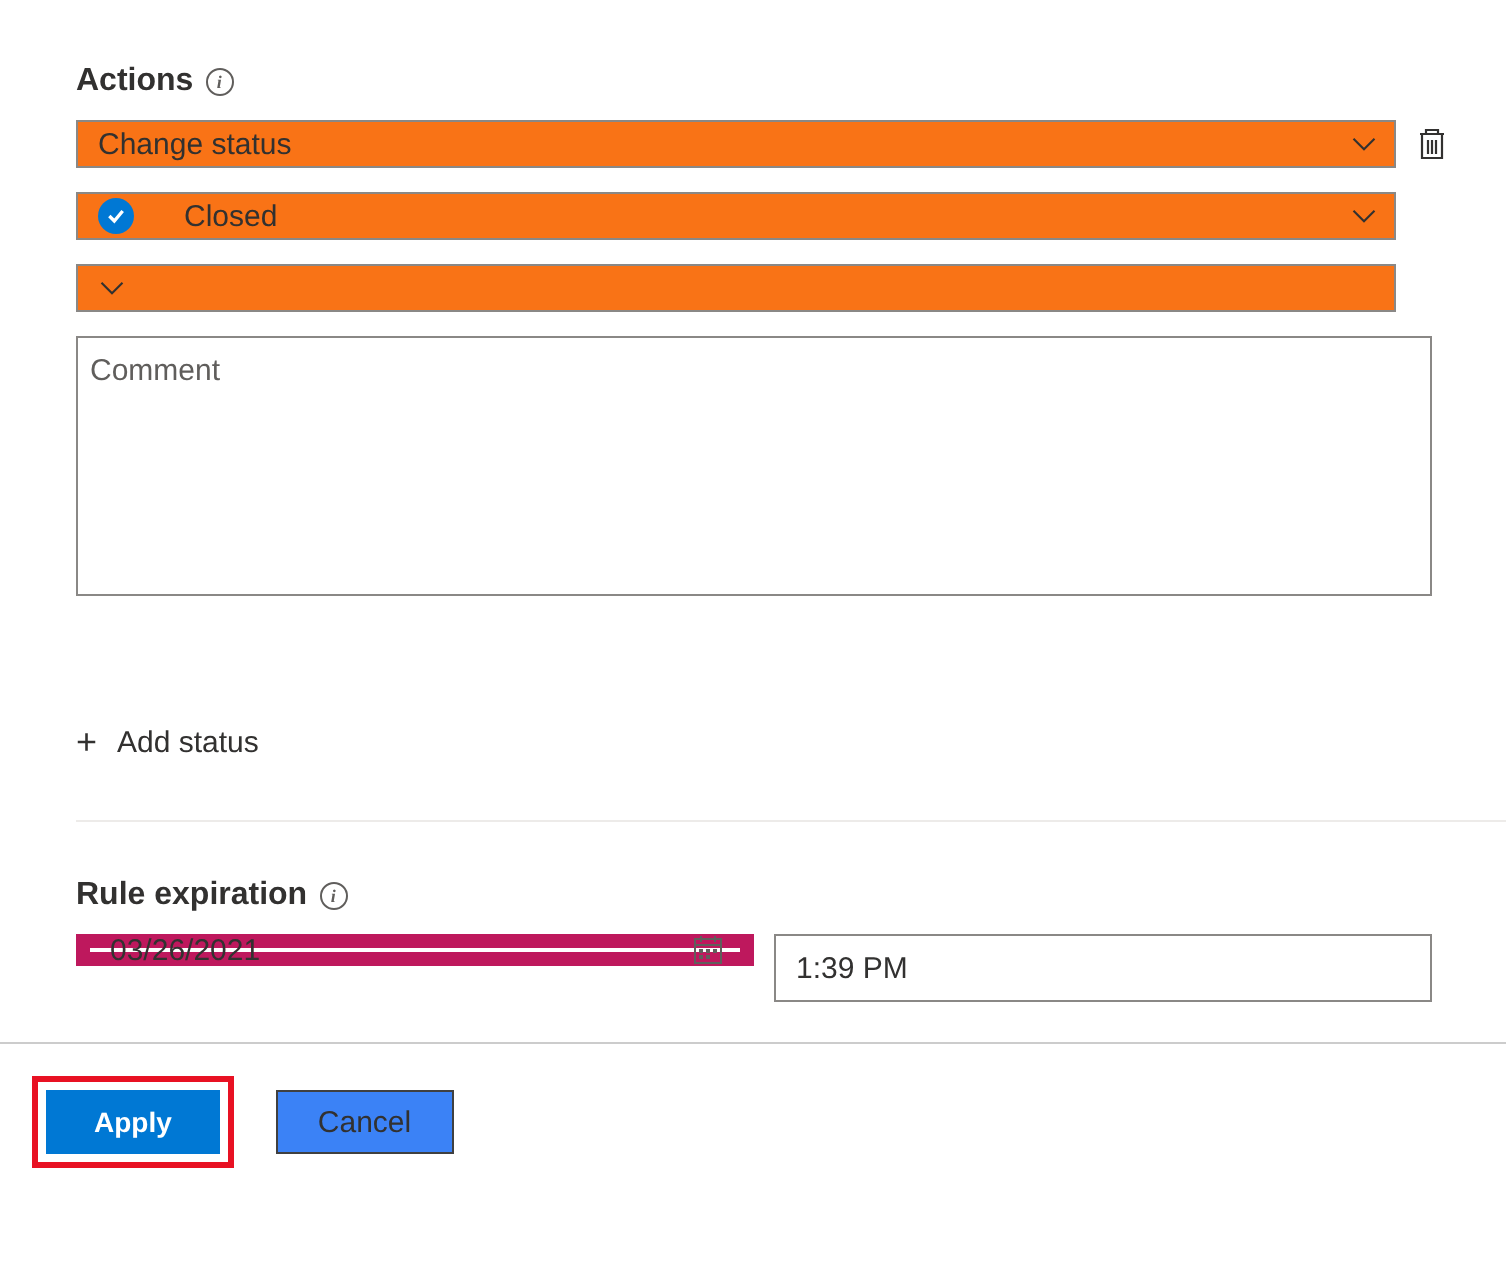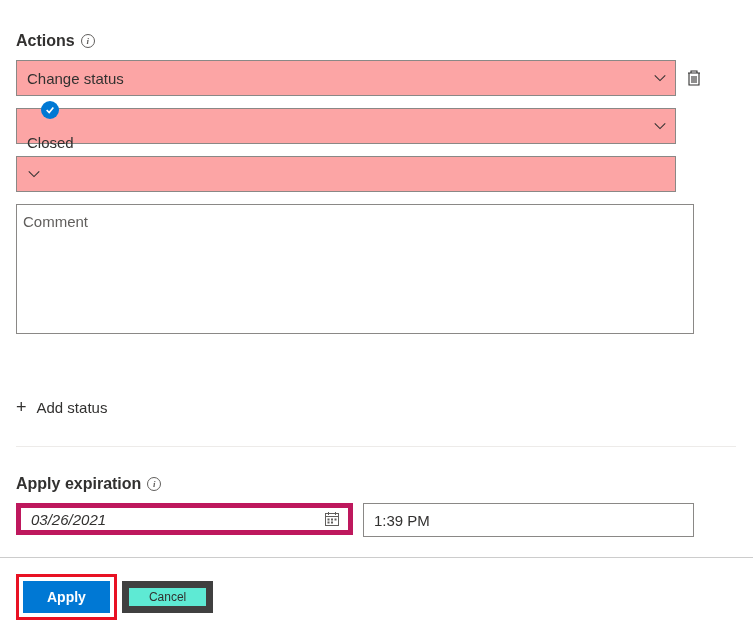--- a/index.html
+++ b/index.html
@@ -38,36 +38,35 @@
       font-family: Georgia, serif;
     }
     .row {
       display: flex;
       align-items: center;
       gap: 8px;
       margin-bottom: 12px;
     }
     .dropdown {
       flex: 1;
-      height: 36px;
+      height: 24px;
       border: 1px solid #8a8886;
-      background: #fca5a5;
+      background: #f97316;
       display: flex;
       align-items: center;
       justify-content: space-between;
       padding: 0 8px 0 10px;
       cursor: pointer;
       font-size: 15px;
       color: #323130;
     }
     .dropdown-inner {
       display: flex;
       align-items: center;
-      gap: 15px;
-      flex-direction: column;
+      gap: 25px;
     }
     .chevron {
       width: 14px;
       height: 14px;
       flex-shrink: 0;
     }
     .check-circle {
       width: 18px;
       height: 18px;
       border-radius: 50%;
@@ -124,29 +123,28 @@
       margin-bottom: 28px;
       width: 720px;
     }
     .date-row {
       display: flex;
       gap: 10px;
       width: 678px;
     }
     .date-input {
       flex: 1;
-      height: 32px;
-      border: 5px solid #be185d;
+      height: 16px;
+      border: 7px solid #be185d;
       display: flex;
       align-items: center;
       justify-content: space-between;
       padding: 0 8px 0 10px;
       font-size: 15px;
       cursor: pointer;
-      font-style: italic;
     }
     .time-input {
       flex: 1;
       height: 32px;
       border: 1px solid #8a8886;
       padding: 16px 10px;
       font-size: 15px;
       display: flex;
       align-items: center;
       cursor: text;
@@ -160,50 +158,51 @@
       border: none;
       border-top: 1px solid #cccccc;
       margin-top: 20px;
       margin-left: -16px;
       margin-right: -16px;
       margin-bottom: 16px;
     }
     .footer {
       display: flex;
       align-items: center;
-      gap: 5px;
+      gap: 21px;
     }
     .highlight-box {
       border: 3px solid #e81123;
       padding: 4px;
       display: inline-block;
     }
     .btn-primary {
       background: #0078d4;
       color: #ffffff;
       border: none;
       height: 32px;
       padding: 0 24px;
       font-size: 14px;
       font-weight: 600;
       cursor: pointer;
       font-family: inherit;
     }
     .btn-secondary {
-      background: #5eead4;
-      color: #323130;
-      border: 7px solid #404040;
+      background: #3b82f6;
+      color: #323130;
+      border: 1px solid #404040;
       height: 32px;
       padding: 0 20px;
-      font-size: 12px;
+      font-size: 15px;
       cursor: pointer;
       font-family: inherit;
     }
     .actions-wrap {
       width: 705px;
+      margin-left: 22px;
     }
   </style>
 </head>
 <body>
 
 <div class="actions-wrap">
   <div class="section-label">
     <span>Actions</span>
     <span class="info-icon">i</span>
   </div>
@@ -249,21 +248,21 @@
   <textarea class="comment-box" placeholder="Comment" style=""></textarea>
 
   <div class="add-action">
     <span class="plus">+</span>
     <span>Add status</span>
   </div>
 
   <hr class="hr">
 
   <div class="section-label">
-    <span>Apply expiration</span>
+    <span>Rule expiration</span>
     <span class="info-icon">i</span>
   </div>
 
   <div class="date-row">
     <div class="date-input">
       <span>03/26/2021</span>
       <svg class="cal-icon" viewBox="0 0 16 16">
         <rect x="1.5" y="2.5" width="13" height="12" fill="none" stroke="#605e5c" stroke-width="1"></rect>
         <line x1="1.5" y1="5.5" x2="14.5" y2="5.5" stroke="#605e5c" stroke-width="1"></line>
         <line x1="4.5" y1="1" x2="4.5" y2="4" stroke="#605e5c" stroke-width="1"></line>

